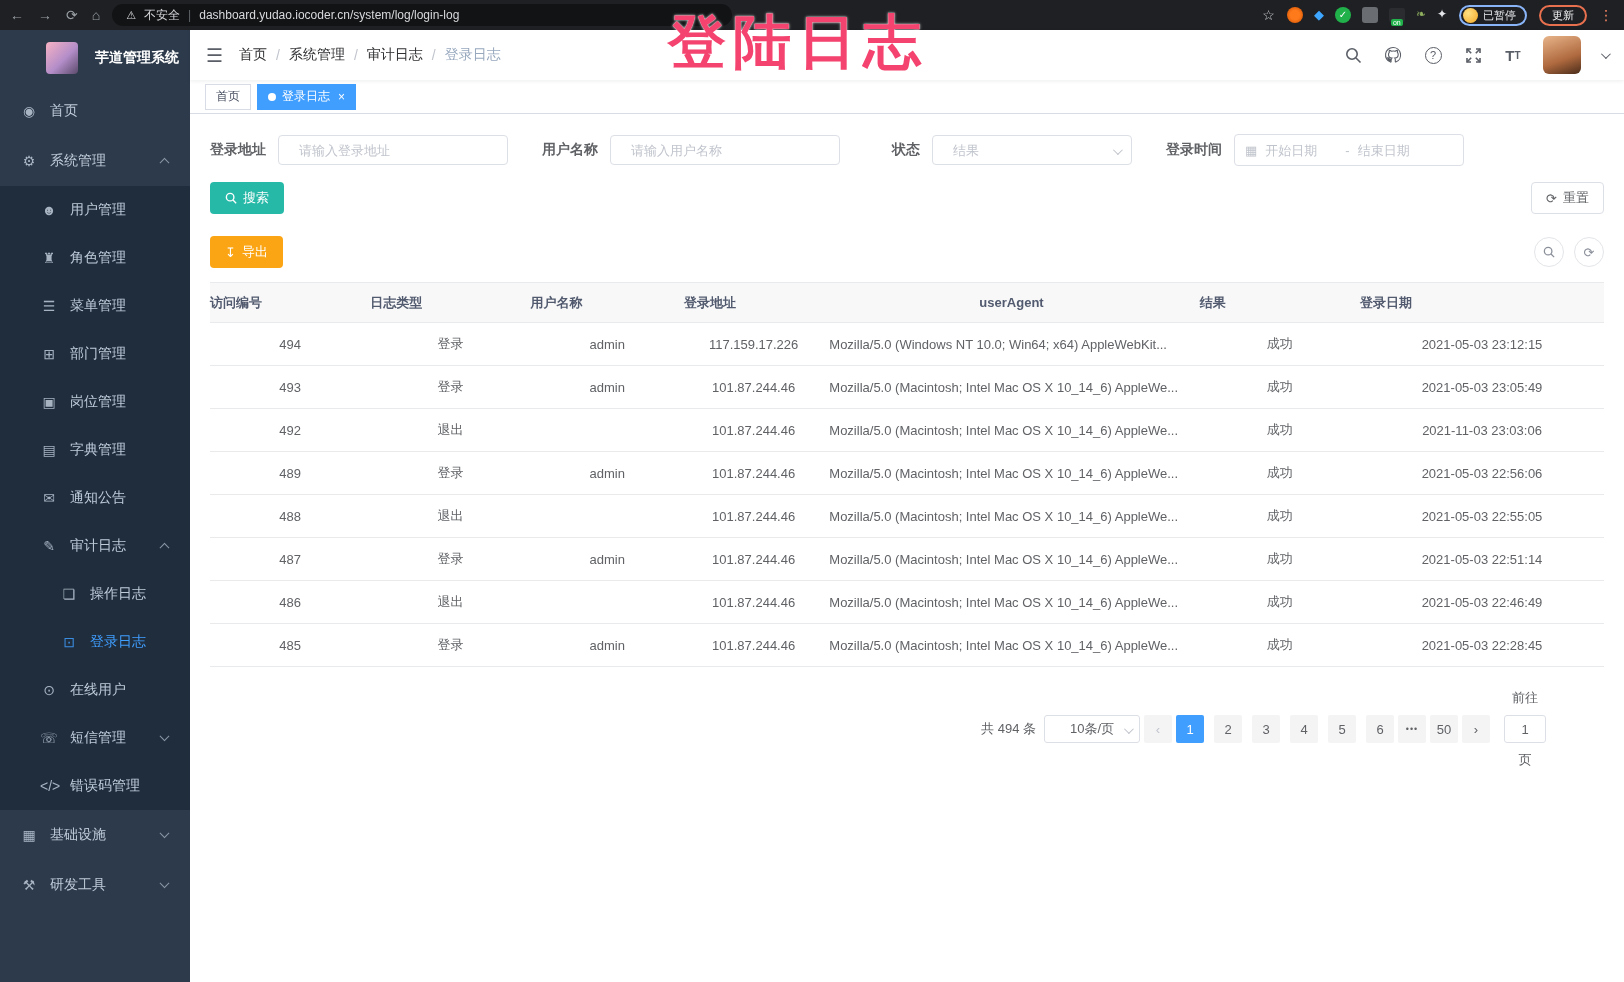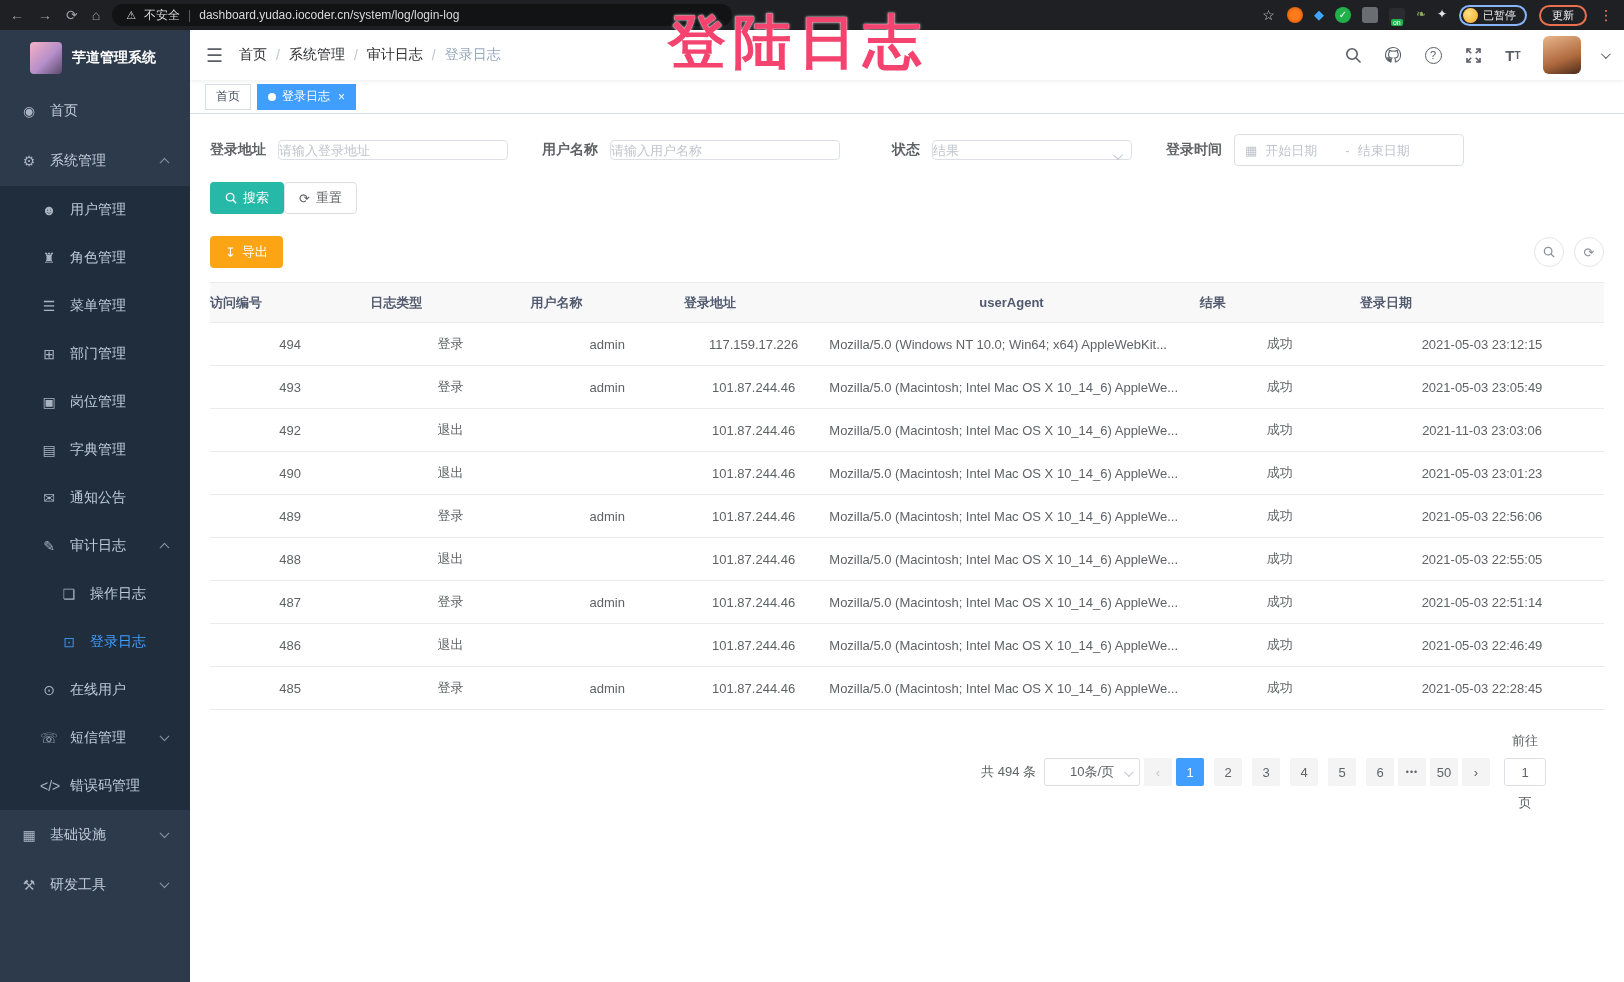--- a/index.html
+++ b/index.html
@@ -29,21 +29,21 @@
     background:radial-gradient(circle at 35% 35%, #ffe082, #f4a825); }
   .update-pill { border:2px solid #e8704f; border-radius:12px; padding:1px 11px;
     color:#f1f3f4; font-size:11px; }
   .kebab { color:#ff8a65; font-size:14px; letter-spacing:1px; }
 
   
   .app { display:flex; height:952px; }
 
   
   .sidebar { width:190px; background:#2d3a4b; color:#bfcbd9; flex:none; overflow:hidden; }
-  .logo-row { height:56px; display:flex; align-items:center; padding-left:30px; gap:10px; }
+  .logo-row { height:56px; display:flex; align-items:center; padding-left:46px; gap:17px; }
   .logo-img { width:32px; height:32px; border-radius:4px;
     background:linear-gradient(135deg,#f7b2c4 0%,#b48ec9 55%,#5a4a6b 100%); }
   .logo-title { color:#fff; font-size:14px; font-weight:bold; }
   .menu { font-size:14px; }
   .menu-item { position:relative; display:flex; align-items:center; cursor:pointer; }
   .menu-item .mi-icon { width:18px; margin-right:12px; text-align:center; font-size:14px; opacity:.85; }
   .menu-item.lvl1 { height:50px; padding-left:20px; background:#2d3a4b; }
   .menu-item.lvl2 { height:48px; padding-left:40px; background:#1f2d3d; }
   .menu-item.lvl3 { height:48px; padding-left:60px; background:#1f2d3d; }
   .menu-item.active { color:#409EFF; }
@@ -78,39 +78,39 @@
     border:1px solid #d8dce5; background:#fff; color:#495060; font-size:12px; cursor:pointer; }
   .tab.active { background:#409EFF; border-color:#409EFF; color:#fff; }
   .tab .dot { width:8px; height:8px; border-radius:50%; background:#fff; }
   .tab .close { font-size:12px; margin-left:2px; cursor:pointer; }
 
   .content { flex:1; padding:20px 20px 0 20px; position:relative; background:#fff; }
 
   
   .filter-row { display:flex; align-items:center; margin-bottom:16px; }
   .f-label { font-size:14px; font-weight:700; color:#606266; margin-right:12px; white-space:nowrap; }
-  .f-input { height:20px; border:1px solid #dcdfe6; border-radius:4px; padding:0 0;
+  .f-input { height:30px; border:1px solid #dcdfe6; border-radius:4px; padding:0 20px;
     font-size:13px; color:#606266; font-family:inherit; outline:none; }
   .f-input::placeholder { color:#c0c4cc; }
   .f-group { display:flex; align-items:center; margin-right:34px; }
   .select-wrap { position:relative; }
   .select-wrap .caret { position:absolute; right:12px; top:13px; border-color:#c0c4cc; }
   .range-wrap { display:flex; align-items:center; border:1px solid #dcdfe6; border-radius:4px;
     height:32px; padding:0 10px; gap:8px; width:230px; }
   .range-wrap .cal { color:#c0c4cc; font-size:13px; }
   .range-input { border:none; outline:none; width:72px; font-size:13px; color:#606266; font-family:inherit; }
   .range-input::placeholder { color:#c0c4cc; }
   .range-sep { color:#c0c4cc; font-size:13px; }
 
   .btn { height:32px; border-radius:4px; border:1px solid transparent; font-size:13px;
     padding:0 14px; cursor:pointer; display:inline-flex; align-items:center; gap:6px; font-family:inherit; }
   .btn-search { background:#27b9a8; color:#fff; }
   .btn-reset { background:#fff; color:#606266; border-color:#dcdfe6; }
   .btn-export { background:#fba514; color:#fff; }
-  .action-row { display:flex; margin-bottom:22px; }
+  .action-row { display:flex; margin-bottom:22px;justify-content:space-between; }
   .toolbar-row { display:flex; align-items:center; margin-bottom:14px; }
   .toolbar-right { margin-left:auto; display:flex; gap:10px; }
   .circle-btn { width:30px; height:30px; border-radius:50%; border:1px solid #e3e5e8;
     background:#fff; color:#8a8f99; display:flex; align-items:center; justify-content:center;
     cursor:pointer; font-size:13px; }
 
   
   table { width:100%; border-collapse:collapse; font-size:13px; border-top:1px solid #e8eaec; }
   thead th { background:#f8f8f9; color:#515a6e; font-weight:bold; height:40px;
     text-align:left; border-bottom:1px solid #e8eaec; }
@@ -407,29 +407,20 @@
               <tr>
                 <td>492</td>
                 <td>退出</td>
                 <td></td>
                 <td>101.87.244.46</td>
                 <td class="ua">Mozilla/5.0 (Macintosh; Intel Mac OS X 10_14_6) AppleWe...</td>
                 <td>成功</td>
                 <td>2021-11-03 23:03:06</td>
               </tr>
               <tr>
-                <td>490</td>
-                <td>退出</td>
-                <td></td>
-                <td>101.87.244.46</td>
-                <td class="ua">Mozilla/5.0 (Macintosh; Intel Mac OS X 10_14_6) AppleWe...</td>
-                <td>成功</td>
-                <td>2021-05-03 23:01:23</td>
-              </tr>
-              <tr>
                 <td>489</td>
                 <td>登录</td>
                 <td>admin</td>
                 <td>101.87.244.46</td>
                 <td class="ua">Mozilla/5.0 (Macintosh; Intel Mac OS X 10_14_6) AppleWe...</td>
                 <td>成功</td>
                 <td>2021-05-03 22:56:06</td>
               </tr>
               <tr>
                 <td>488</td>

